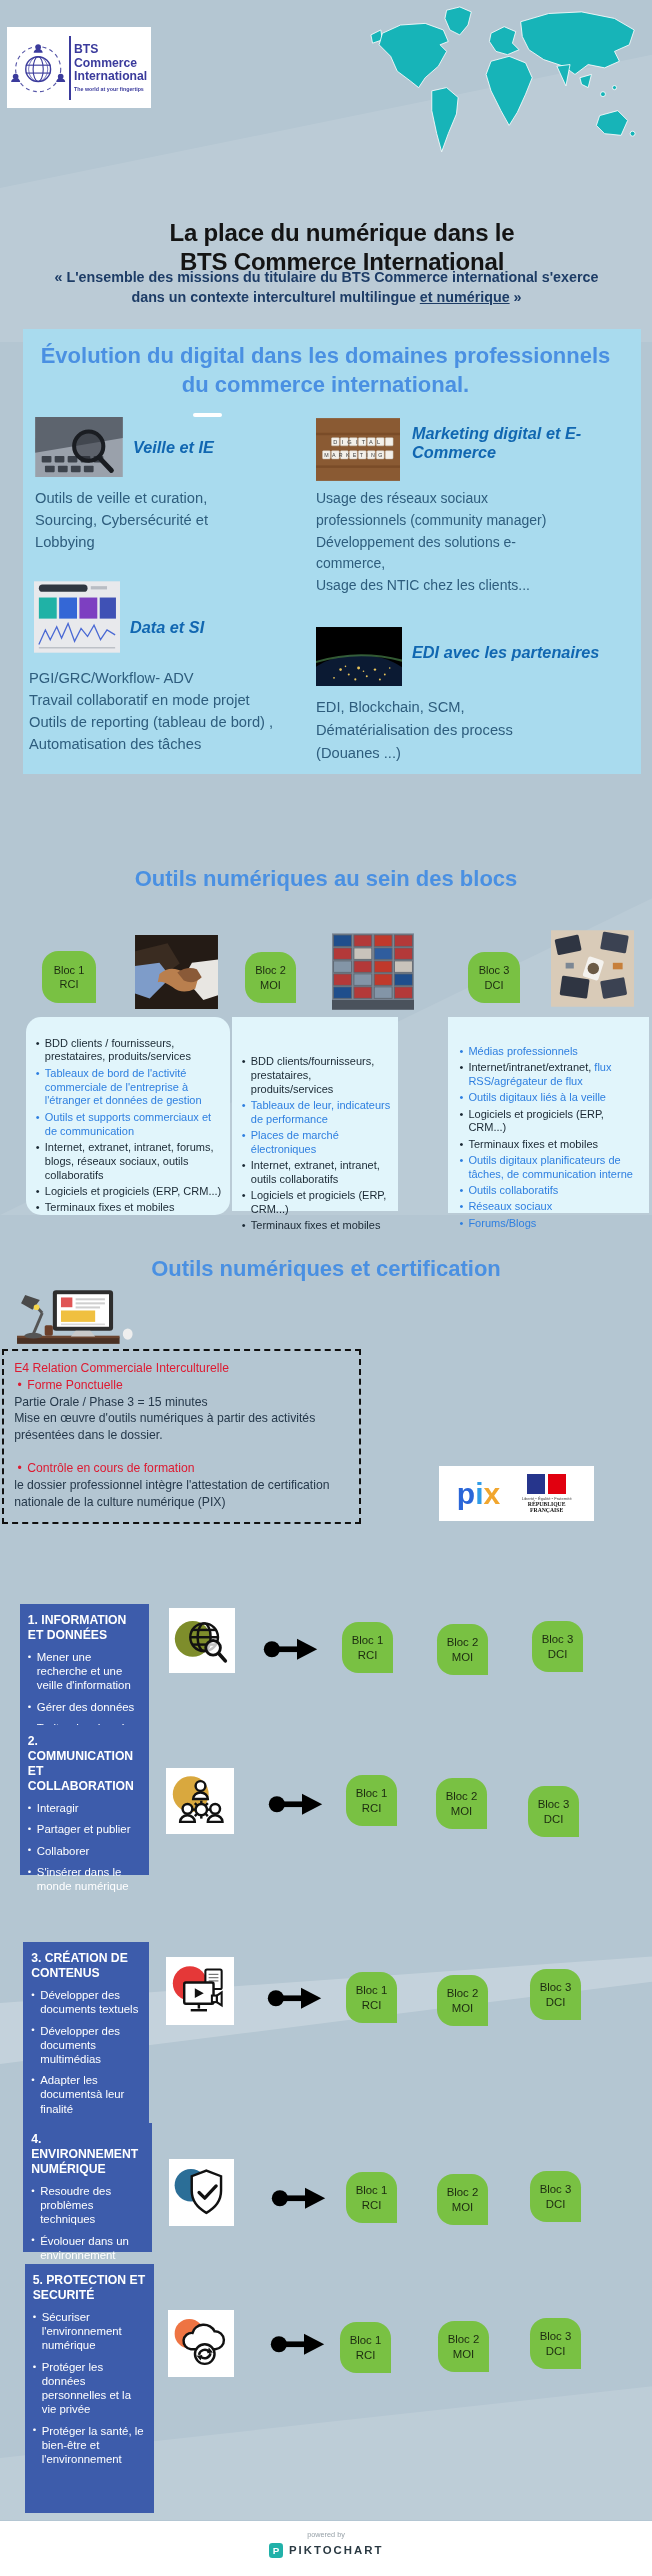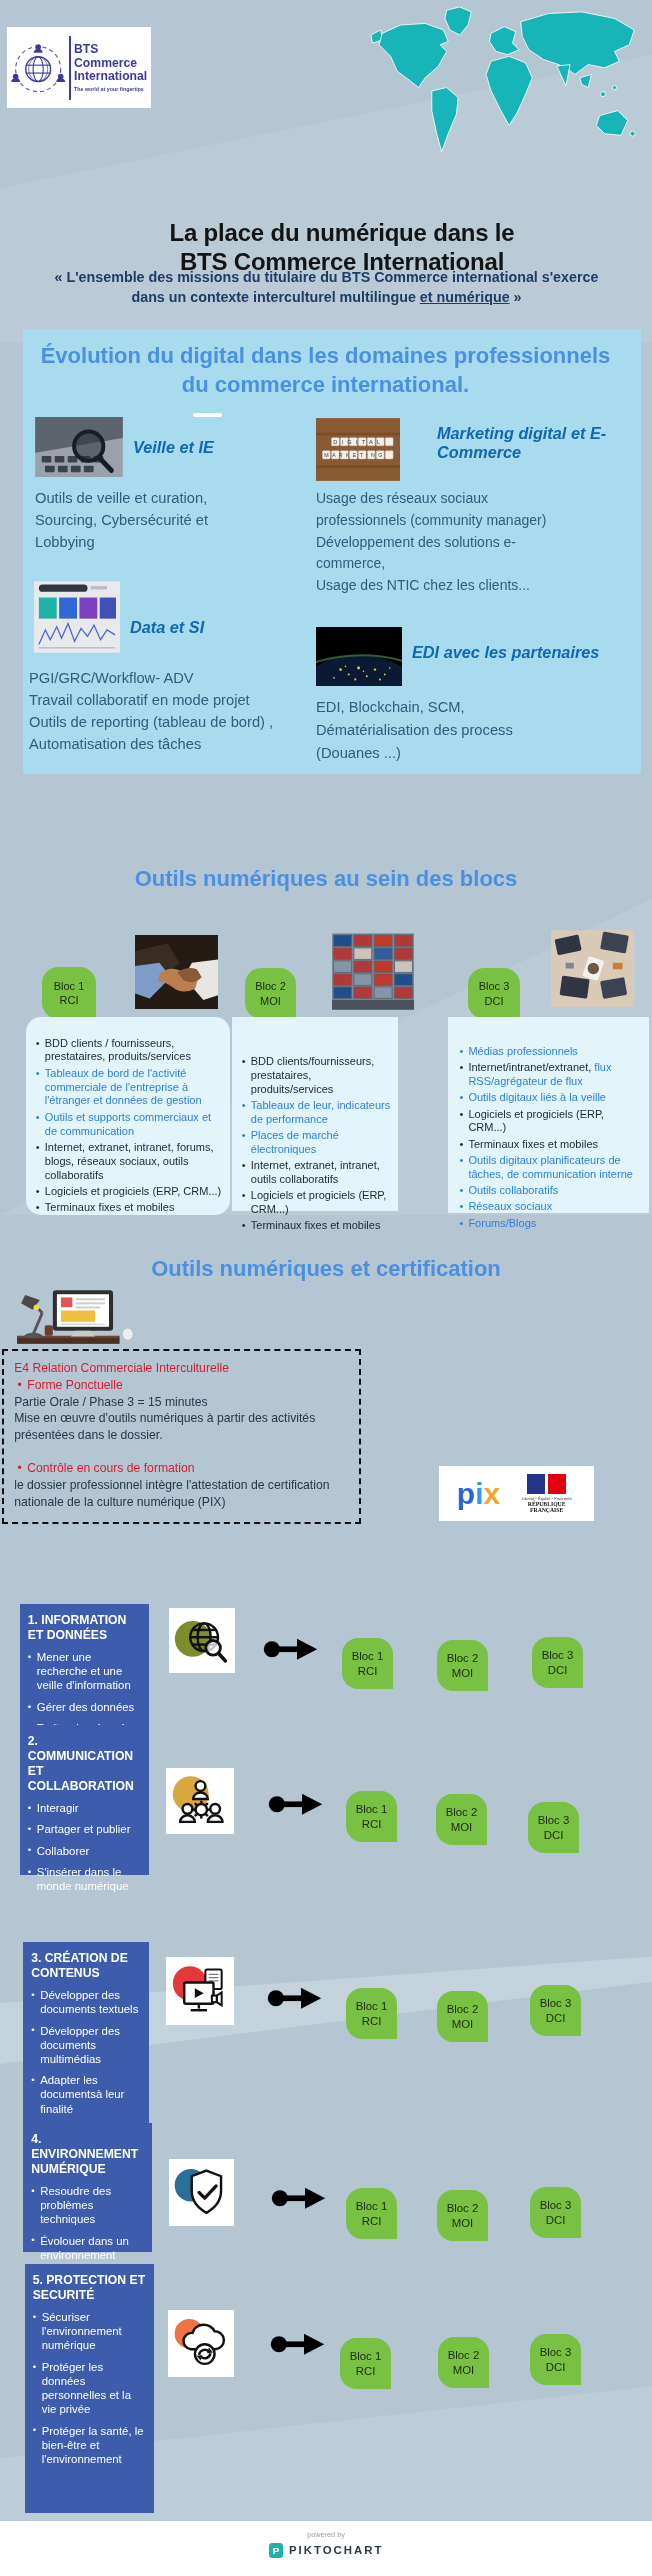--- a/index.html
+++ b/index.html
@@ -30,21 +30,21 @@
   .pnl-text{position:absolute;font-size:14.7px;color:#2e5d7d;line-height:1.5;white-space:pre-line;}
   .photo{position:absolute;overflow:hidden;}
   .photo svg{display:block;}
 
   .sec-heading{position:absolute;width:652px;left:0;text-align:center;margin:0;
                font-size:22px;font-weight:700;color:#4a90e2;}
 
   
   .bloc{position:absolute;background:#79c143;border-radius:16.3px 16.3px 0 16.3px;
         display:flex;flex-direction:column;align-items:center;justify-content:center;
-        font-size:11.4px;color:#1c2b10;line-height:1.3;text-align:center;margin-top:16px;}
+        font-size:11.4px;color:#1c2b10;line-height:1.3;text-align:center;}
 
   
   .bcard{position:absolute;background:#e1f5fb;margin:0;list-style:none;box-sizing:border-box;}
   .bcard li{position:relative;padding-left:10.6px;font-size:11px;line-height:1.26;margin-bottom:2.4px;color:#1a2833;}
   .bcard li::before{content:"•";position:absolute;left:1.6px;}
   .bcard li.lk, .bcard .lk{color:#2e7fe0;}
 
   
   .dashed-box{position:absolute;left:2.4px;top:1349px;width:359px;height:175px;border:2.4px dashed #0f0f0f;
               box-sizing:border-box;padding:9px 9.8px;font-size:12.2px;line-height:1.38;color:#25384a;}
@@ -186,21 +186,21 @@
           <rect x="41" y="40" width="9.5" height="10" rx="1"></rect>
           <rect x="52" y="40" width="9.5" height="10" rx="1"></rect>
           <rect x="63" y="40" width="9.5" height="10" rx="1"></rect>
           <rect x="74" y="40" width="9.5" height="10" rx="1"></rect>
           <rect x="85" y="40" width="9.5" height="10" rx="1"></rect>
       </g>
       <text x="21" y="32" font-size="7" letter-spacing="5.2" fill="#3c3c3c" font-family="Liberation Sans,sans-serif">DIGITAL</text>
       <text x="10" y="48" font-size="6.5" letter-spacing="4.1" fill="#3c3c3c" font-family="Liberation Sans,sans-serif">MARKETING</text>
     </svg>
   </div>
-  <div class="pnl-title" style="left:412px;top:424px;width:212px;margin-left:25px;">Marketing digital et E-Commerce</div>
+  <div class="pnl-title" style="left:412px;top:424px;width:212px;">Marketing digital et E-Commerce</div>
   <div class="pnl-text" style="left:316px;top:488px;width:236px;font-size:14px;line-height:1.56;">Usage des réseaux sociaux professionnels (community manager)
 Développement des solutions e-commerce,
 Usage des NTIC chez les clients...</div>
 
   <div class="photo" style="left:34px;top:581px;width:86px;height:72px;">
     <svg width="86" height="72" viewBox="0 0 106 88">
       <rect width="106" height="88" fill="#e8e9ec"></rect>
       <rect x="6" y="4" width="60" height="9" rx="4.5" fill="#2f3640"></rect>
       <rect x="70" y="6" width="20" height="4" fill="#b9bdc4"></rect>
       <rect x="6" y="20" width="22" height="26" fill="#20b2a6"></rect>

